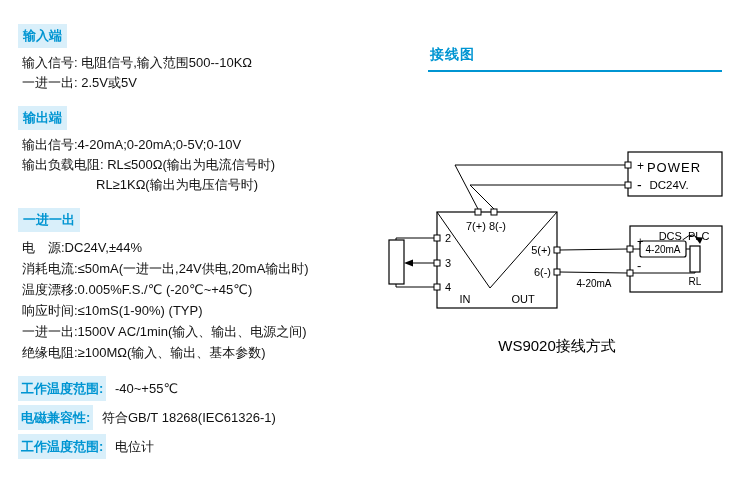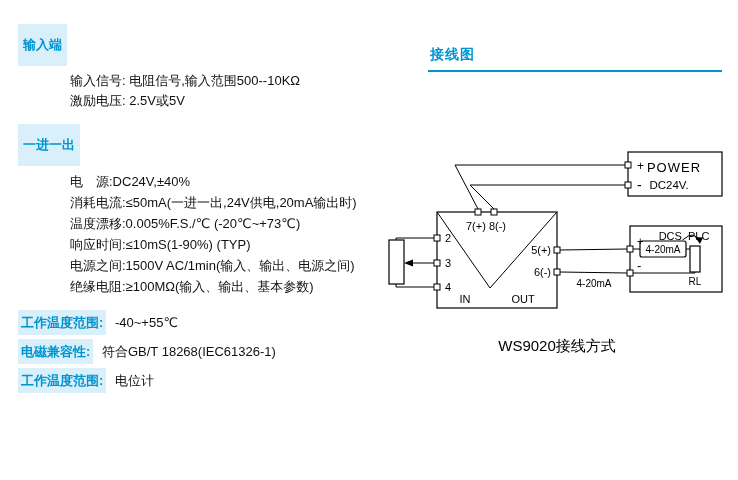--- a/index.html
+++ b/index.html
@@ -9,23 +9,23 @@
   }
   html,body{margin:0;padding:0;}
   body{
     width:738px;height:480px;background:#ffffff;position:relative;overflow:hidden;
     font-family:"Liberation Sans","DejaVu Sans",sans-serif;color:var(--ink,#111);
   }
   .left-col{position:absolute;left:18px;top:24px;width:400px;font-size:13px;}
   .spec-section{margin-bottom:13px;}
   .sec-header{
     display:inline-block;background:var(--highlight,#d9effa);color:var(--accent,#0095d2);
-    font-weight:700;font-size:13px;padding:12px 5px;margin-bottom:5px;
+    font-weight:700;font-size:13px;padding:3px 5px;margin-bottom:5px;
   }
-  .spec-line{line-height:20px;padding-left:4px;white-space:nowrap;margin-left:48px;}
+  .spec-line{line-height:20px;padding-left:4px;white-space:nowrap;}
   .basic .spec-line{line-height:21px;}
   .indent{padding-left:78px;}
   .kv-line{margin:4px 0;line-height:21px;white-space:nowrap;}
   .kv-label{
     display:inline-block;background:var(--highlight,#d9effa);color:var(--accent,#0095d2);
     font-weight:700;padding:2px 3px;
   }
   .kv-value{margin-left:5px;}
   .wiring-title{
     position:absolute;left:430px;top:46px;color:var(--accent,#0095d2);
@@ -39,31 +39,37 @@
   svg.diagram text{font-family:"Liberation Sans","DejaVu Sans",sans-serif;fill:#000;}
 </style>
 </head>
 <body>
 
 <div class="left-col">
 
   <div class="spec-section">
     <div class="sec-header">输入端</div>
     <div class="spec-line">输入信号: 电阻信号,输入范围500--10KΩ</div>
-    <div class="spec-line">激励电压:  2.5V或5V</div>
+    <div class="spec-line">一进一出:  2.5V或5V</div>
   </div>
 
+  <div class="spec-section">
+    <div class="sec-header">输出端</div>
+    <div class="spec-line">输出信号:4-20mA;0-20mA;0-5V;0-10V</div>
+    <div class="spec-line">输出负载电阻: RL≤500Ω(输出为电流信号时)</div>
+    <div class="spec-line indent">RL≥1KΩ(输出为电压信号时)</div>
+  </div>
 
   <div class="spec-section basic">
     <div class="sec-header">一进一出</div>
-    <div class="spec-line">电　源:DC24V,±40%</div>
+    <div class="spec-line">电　源:DC24V,±44%</div>
     <div class="spec-line">消耗电流:≤50mA(一进一出,24V供电,20mA输出时)</div>
-    <div class="spec-line">温度漂移:0.005%F.S./℃ (-20℃~+73℃)</div>
+    <div class="spec-line">温度漂移:0.005%F.S./℃ (-20℃~+45℃)</div>
     <div class="spec-line">响应时间:≤10mS(1-90%) (TYP)</div>
-    <div class="spec-line">电源之间:1500V AC/1min(输入、输出、电源之间)</div>
+    <div class="spec-line">一进一出:1500V AC/1min(输入、输出、电源之间)</div>
     <div class="spec-line">绝缘电阻:≥100MΩ(输入、输出、基本参数)</div>
   </div>
 
   <div class="kv-line">
     <span class="kv-label">工作温度范围:</span>
     <span class="kv-value">-40~+55℃</span>
   </div>
   <div class="kv-line">
     <span class="kv-label">电磁兼容性:</span>
     <span class="kv-value">符合GB/T 18268(IEC61326-1)</span>

